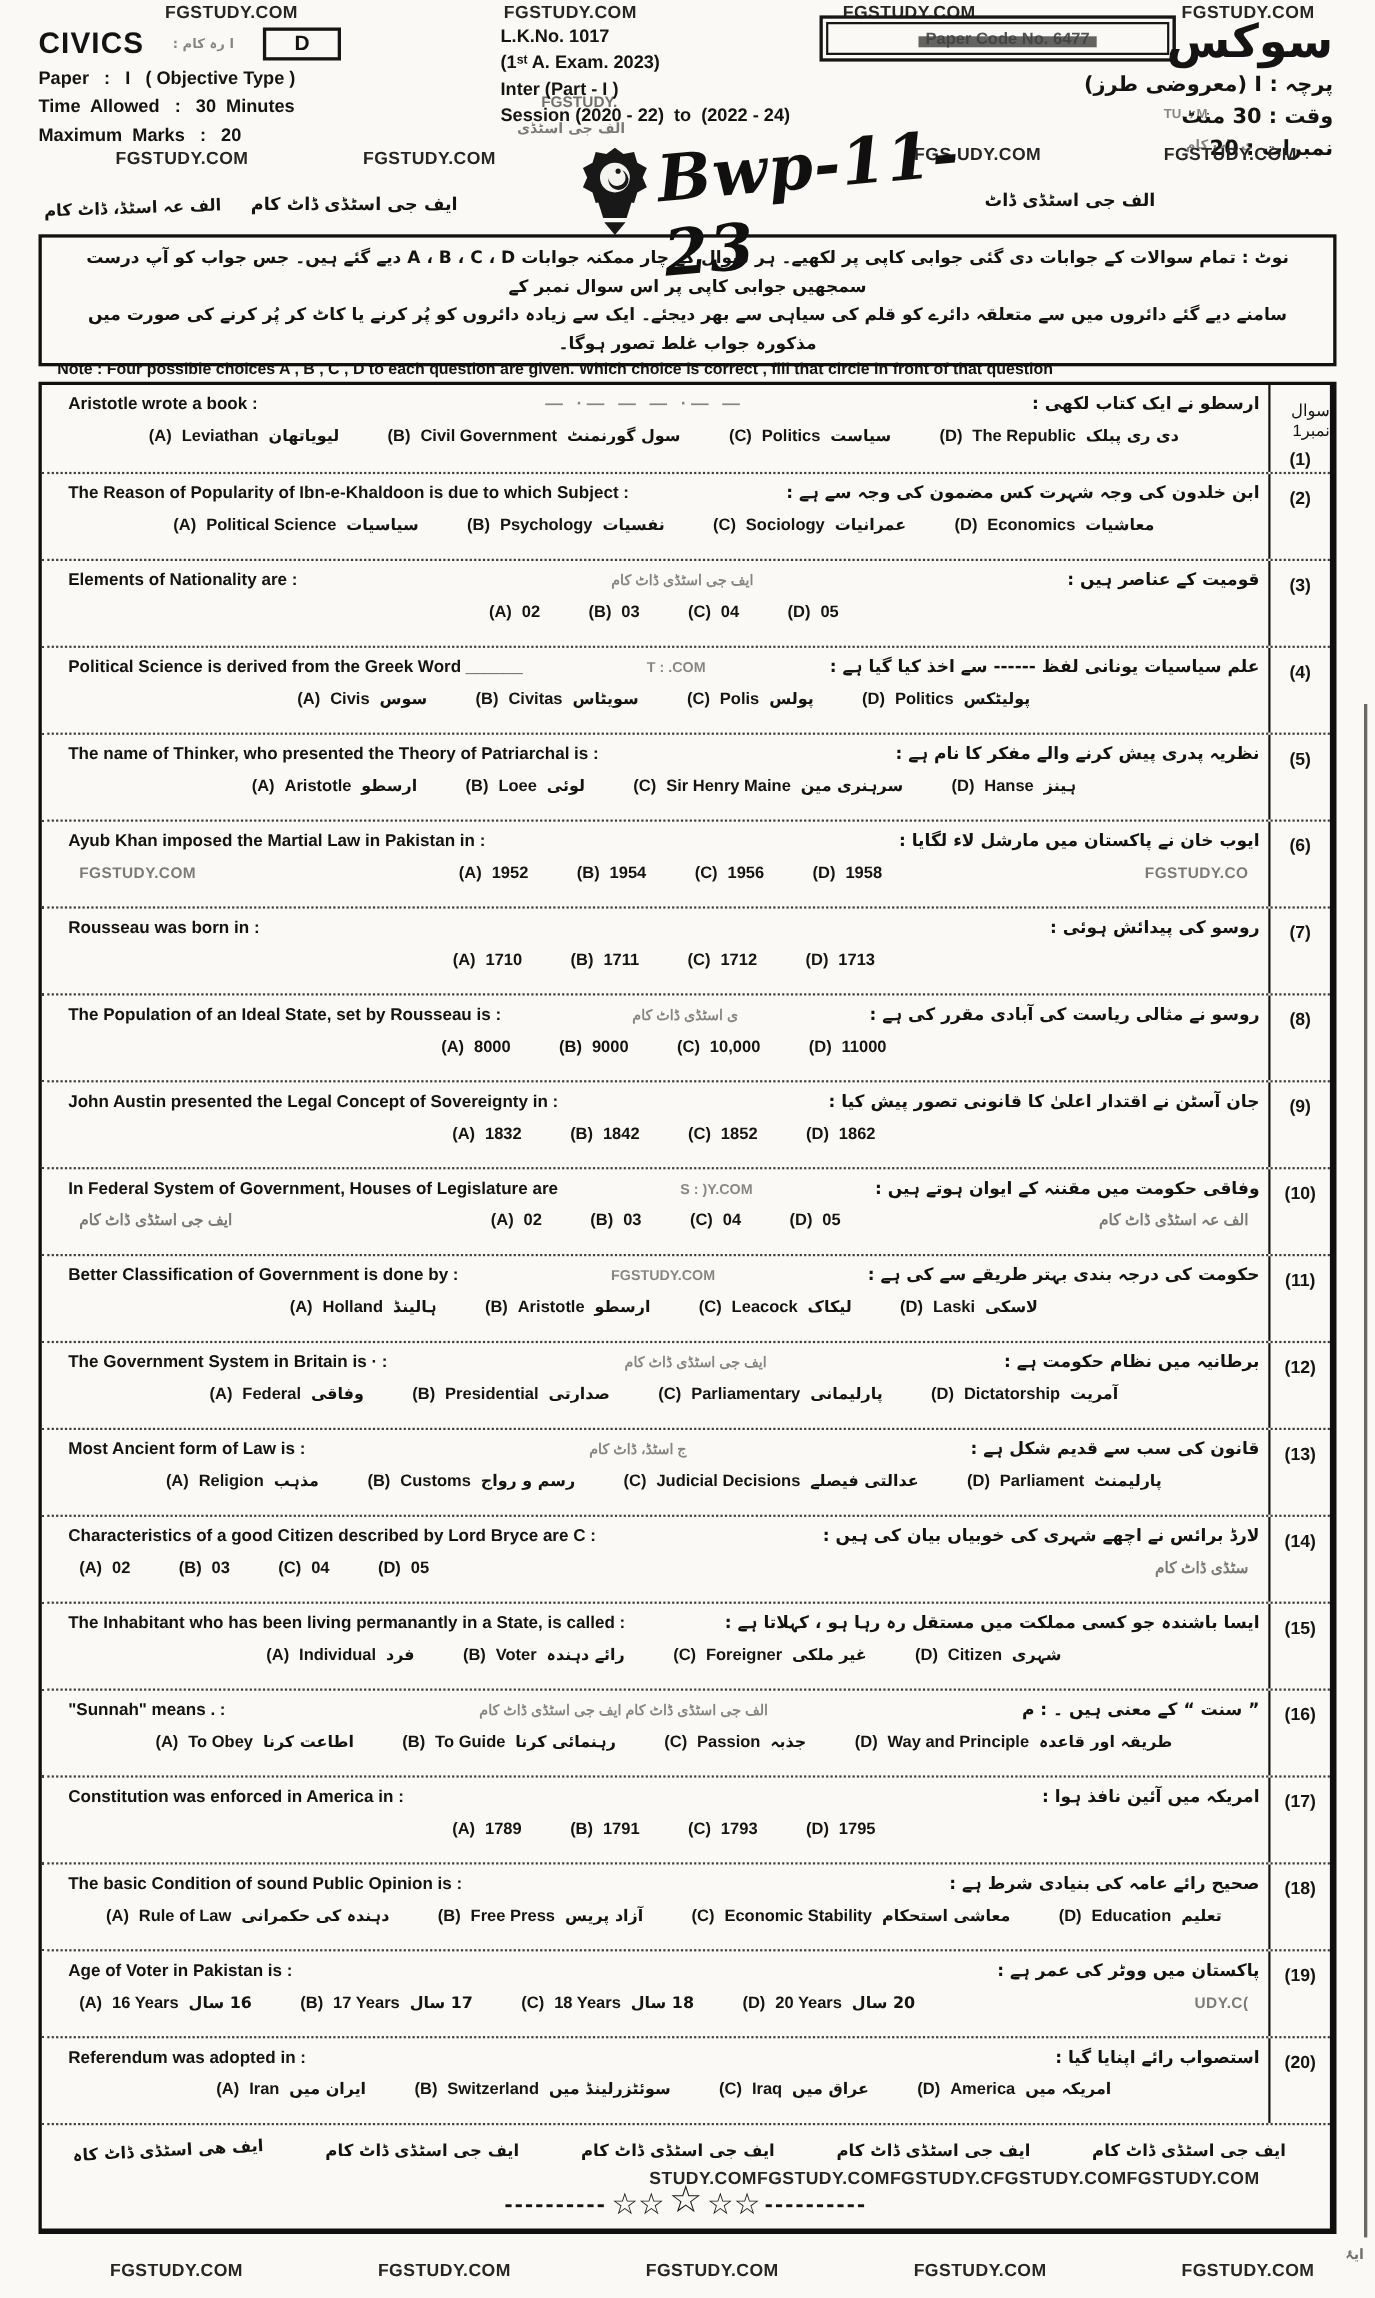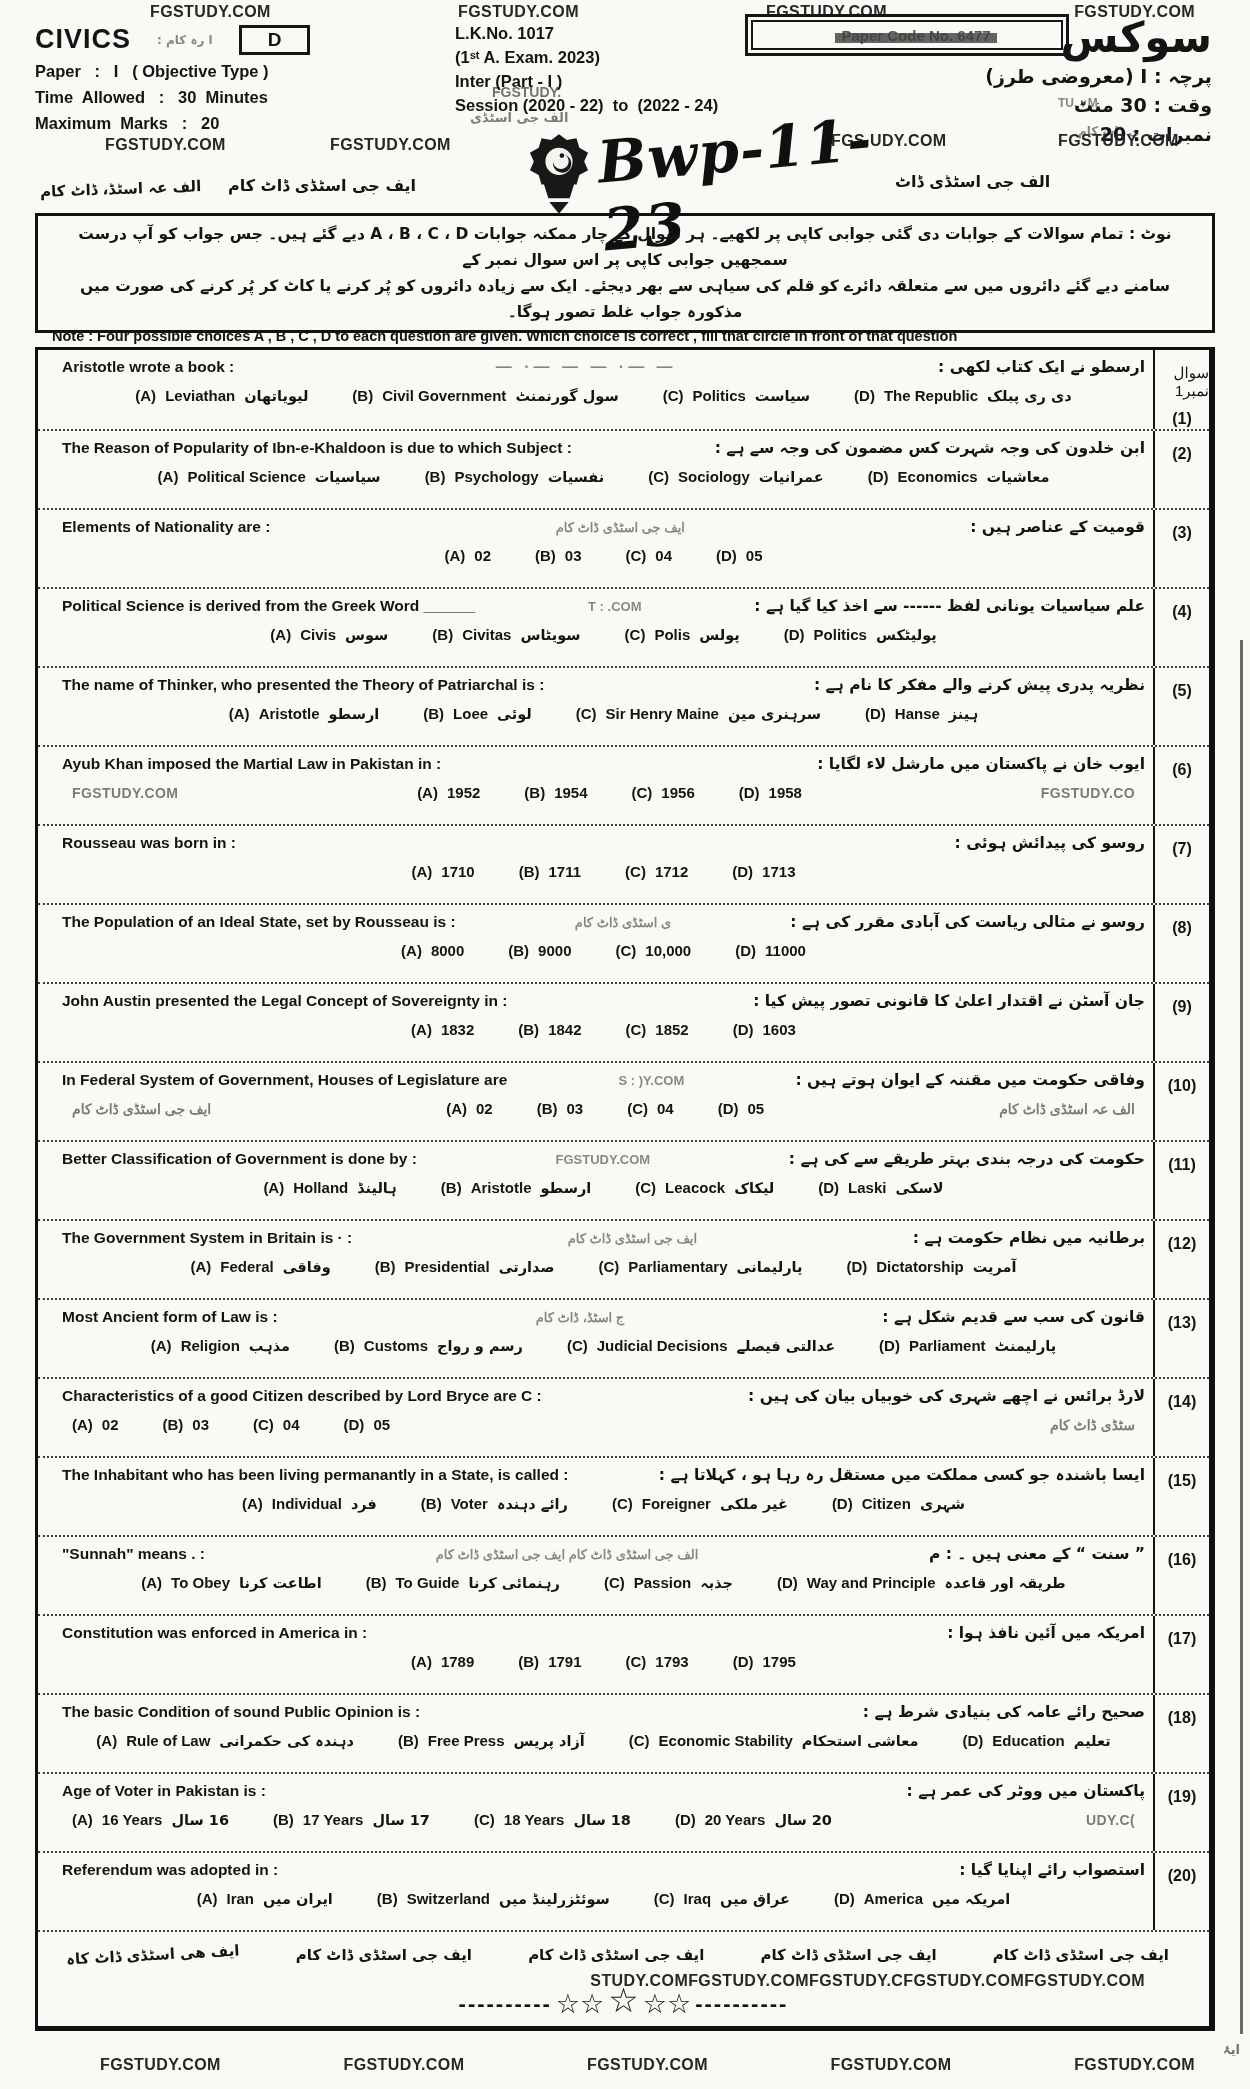--- a/index.html
+++ b/index.html
@@ -499,21 +499,21 @@
                 <span class="opt">
                   <b class="opt-label">(B)</b>
                   <b class="opt-en">1842</b>
                 </span>
                 <span class="opt">
                   <b class="opt-label">(C)</b>
                   <b class="opt-en">1852</b>
                 </span>
                 <span class="opt">
                   <b class="opt-label">(D)</b>
-                  <b class="opt-en">1603</b>
+                  <b class="opt-en">1862</b>
                 </span>
               </span>
 
       </div>
     </div>
     <div class="q-num-cell">
 
       <span class="q-num">(9)</span>
     </div>
   </div>

